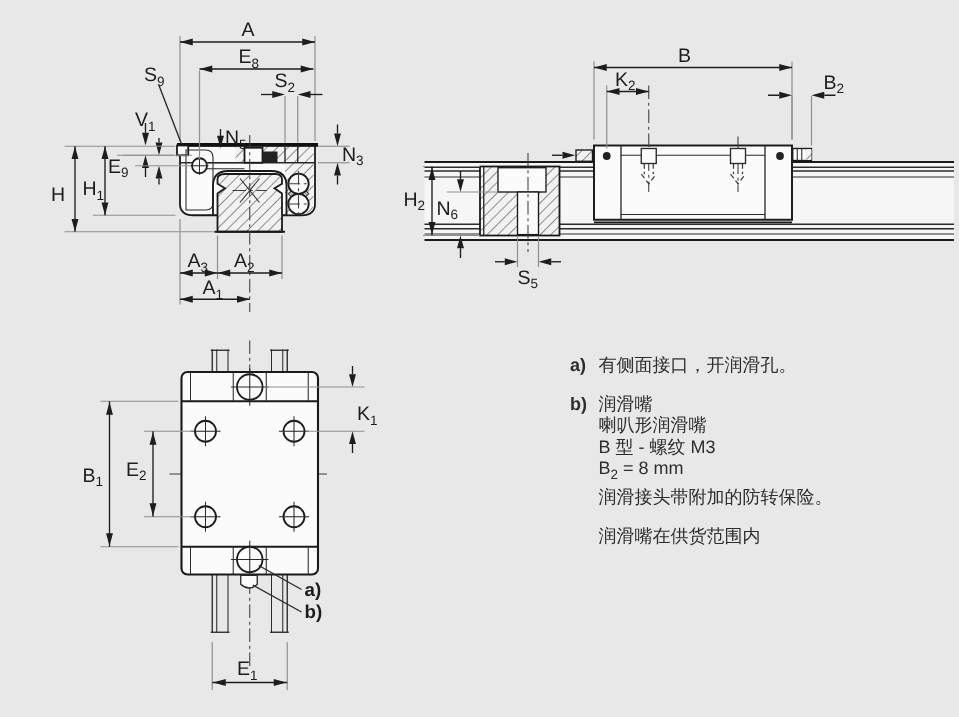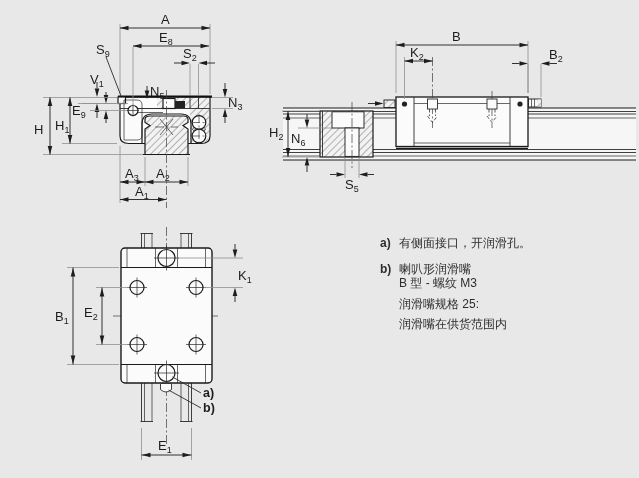--- a/index.html
+++ b/index.html
@@ -398,22 +398,24 @@
 <div class="notes">
   <div class="note">
     <span class="nlab">a)</span>
     <div class="nbody">
       <div>有侧面接口，开润滑孔。</div>
     </div>
   </div>
   <div class="note">
     <span class="nlab">b)</span>
     <div class="nbody">
+      <div>润滑嘴</div>
       <div>喇叭形润滑嘴</div>
       <div>B 型 - 螺纹 M3</div>
+      <div><span>B</span><sub>2</sub><span> = 8 mm</span></div>
+      <div>润滑接头带附加的防转保险。</div>
       <div class="gap"></div>
-      <div>润滑嘴规格 25:</div>
       <div class="gap"></div>
       <div>润滑嘴在供货范围内</div>
     </div>
   </div>
 </div>
 </div>
 
 </body></html>

